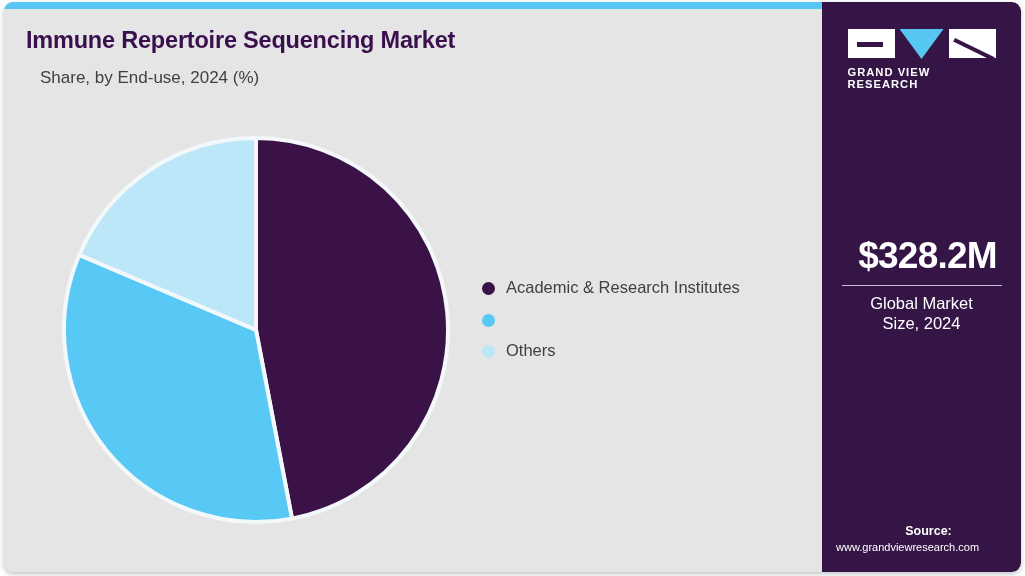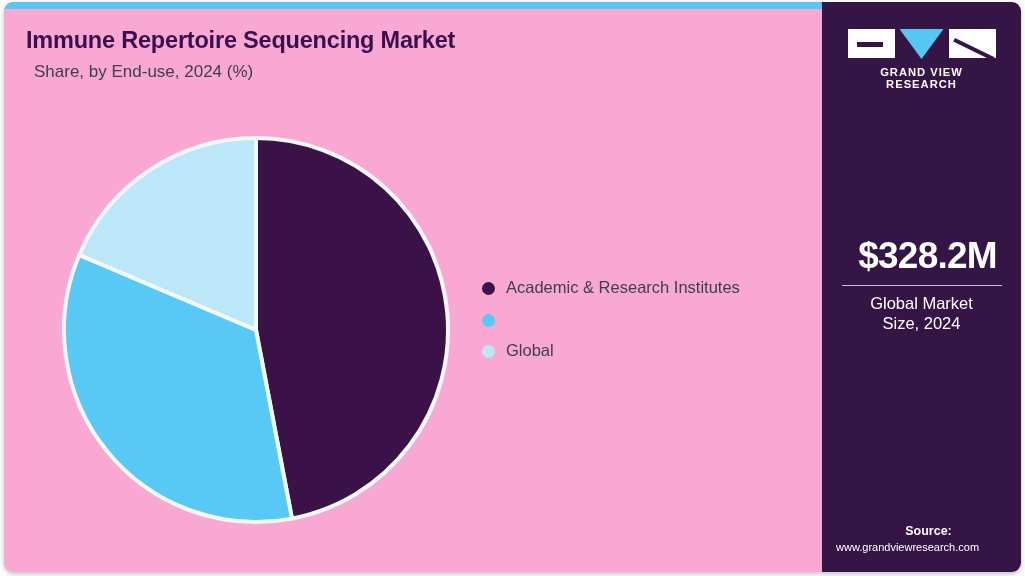--- a/index.html
+++ b/index.html
@@ -11,21 +11,21 @@
     overflow: hidden;
     font-family: "Liberation Sans", sans-serif;
   }
 
   #card {
     position: absolute;
     left: 4px;
     top: 2px;
     width: 1017px;
     height: 570px;
-    background: #f9a8d4;
+    background: #e5e5e5;
     border-radius: 9px;
     box-shadow: 0 2px 5px rgba(90,100,110,0.40);
     overflow: hidden;
   }
 
   
   #accent-bar {
     position: absolute;
     left: 0;
     top: 0;
@@ -47,21 +47,21 @@
     font-weight: bold;
     color: #3a0f4d;
     letter-spacing: -0.2px;
     line-height: 1.2;
     margin: 0 0 4px 0;
   }
   #chart-subtitle {
     font-size: 17px;
     color: #3f4045;
     line-height: 1.2;
-    margin: 8px;
+    margin: 14px;
   }
 
   
   #pie-wrap {
     position: absolute;
     left: 52px;
     top: 128px;
     width: 400px;
     height: 400px;
   }
@@ -148,21 +148,20 @@
     transform-origin: left top;
   }
   .logo-v {
     width: 44px;
     height: 30px;
     background: #56c7f2;
     clip-path: polygon(0 0, 100% 0, 50% 100%);
   }
   #logo-wordmark {
     margin-top: 7px;
-    text-align: center;
     color: #ffffff;
     font-size: 11.2px;
     font-weight: bold;
     letter-spacing: 1.0px;
   }
 
   
   #stat-block {
     position: absolute;
     left: 0;
@@ -237,21 +236,21 @@
       <span class="legend-swatch" style="background: rgb(59, 18, 72);"></span>
       <span class="legend-label">Academic &amp; Research Institutes</span>
     </div>
 
     <div class="legend-item">
       <span class="legend-swatch" style="background: rgb(88, 200, 245);"></span>
     </div>
 
     <div class="legend-item">
       <span class="legend-swatch" style="background: rgb(188, 231, 248);"></span>
-      <span class="legend-label">Global</span>
+      <span class="legend-label">Others</span>
     </div>
 
   </div>
 
   <div id="side-panel">
 
     <div id="logo">
       <div id="logo-marks">
         <span class="logo-g"></span>
         <span class="logo-v"></span>

